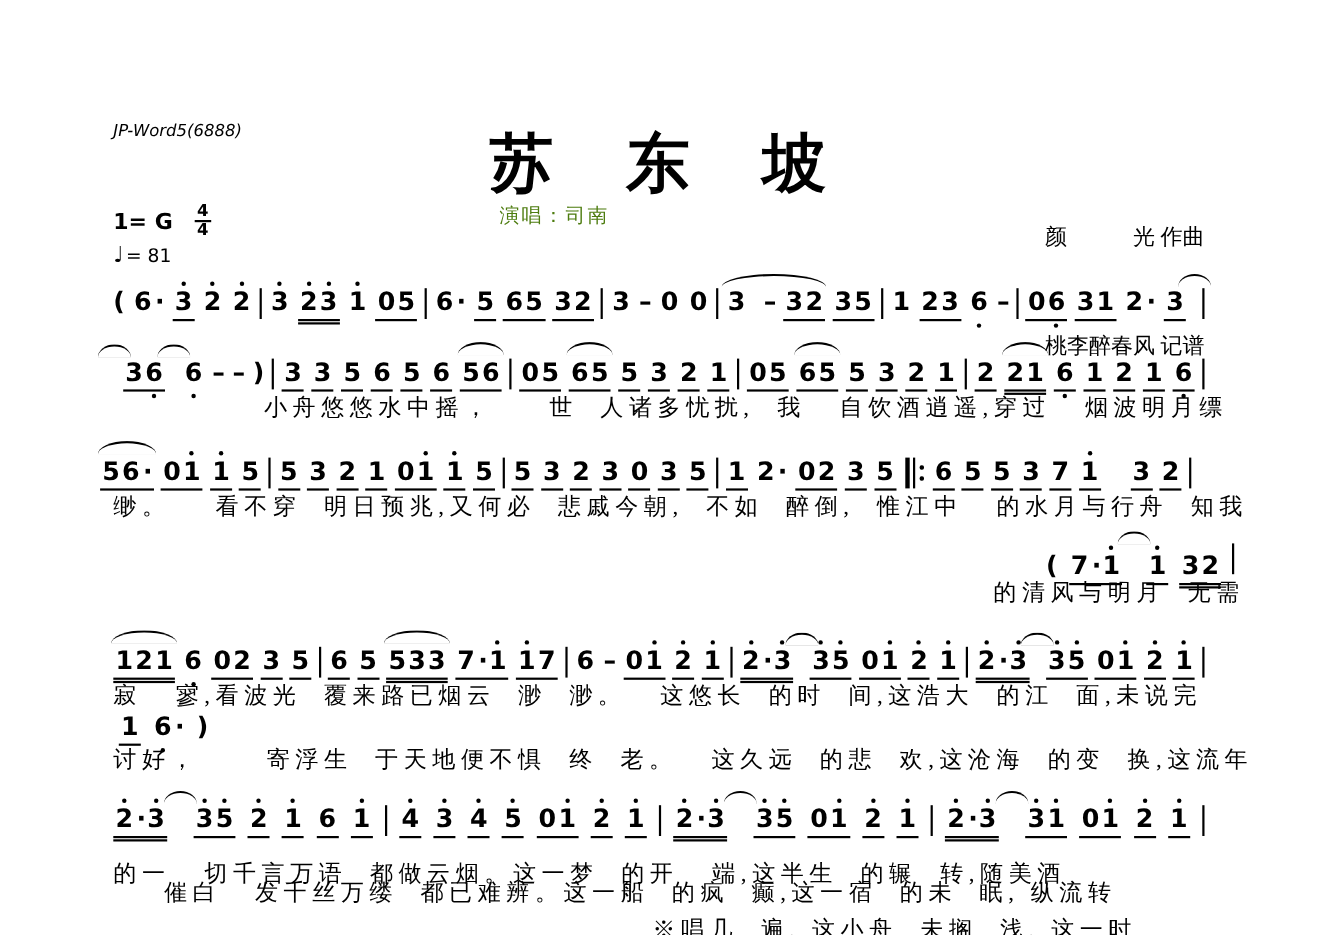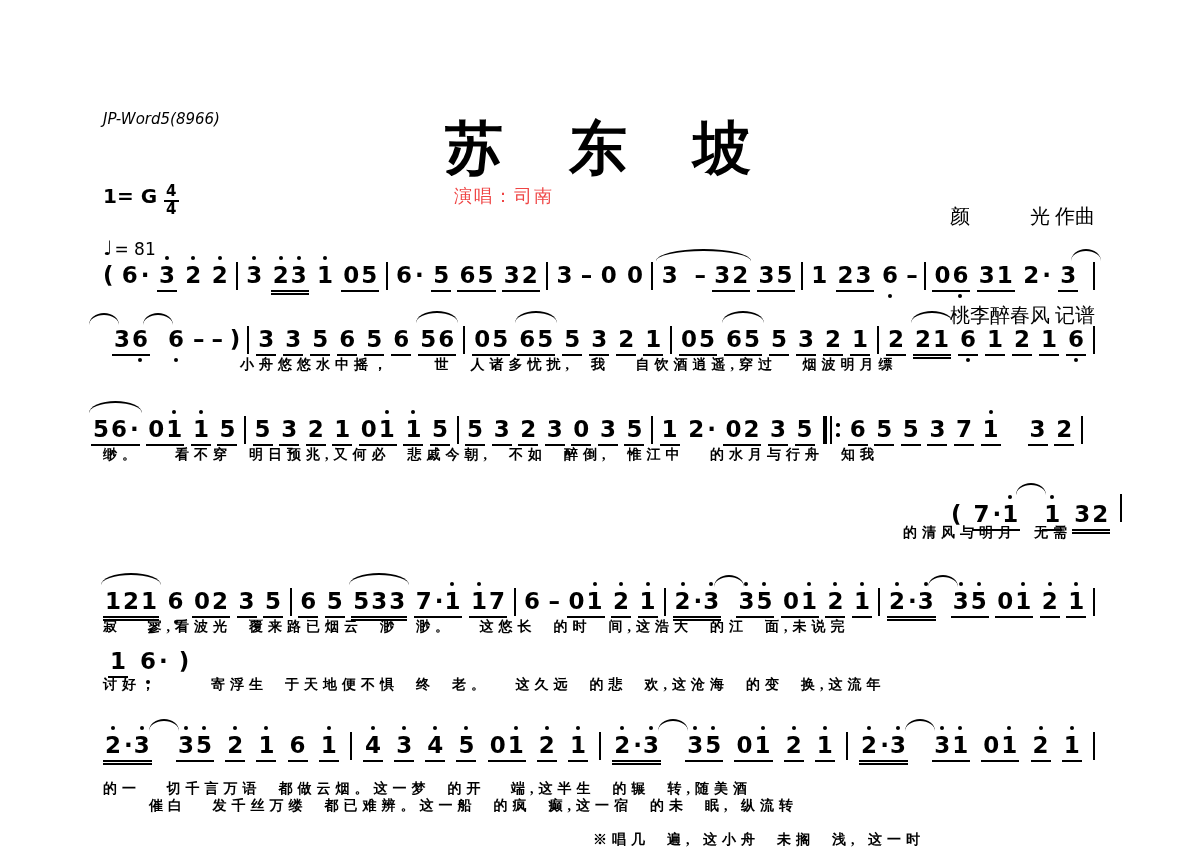--- a/index.html
+++ b/index.html
@@ -3,27 +3,27 @@
 <meta charset="utf-8">
 <style>
   html,body{margin:0;padding:0;}
   body{
     position:relative;width:1200px;height:850px;background:#ffffff;color:#000;
     overflow:hidden;font-family:"Liberation Serif",serif;
   }
   .abs{position:absolute;}
   #watermark{left:103px;top:110px;font-family:"DejaVu Sans",sans-serif;font-style:italic;font-size:15px;}
   #title{left:0;top:110px;width:1200px;text-align:center;font-size:58px;font-weight:bold;letter-spacing:4px;}
-  #singer{left:0;top:184px;width:1008px;text-align:center;font-size:18px;color:#ef4444;letter-spacing:2px;}
+  #singer{left:0;top:184px;width:1008px;text-align:center;font-size:18px;color:#4d7c0f;letter-spacing:2px;}
   #credits{right:105px;top:134px;text-align:right;font-size:20px;line-height:33px;white-space:pre;}
-  #keysig{left:103px;top:184px;display:flex;align-items:flex-start;gap:7px;
+  #keysig{left:103px;top:184px;display:flex;align-items:center;gap:20px;
           font-family:"DejaVu Sans",sans-serif;font-weight:bold;font-size:20px;}
   .frac{display:inline-flex;flex-direction:column;align-items:center;font-size:15px;line-height:1.05;font-weight:bold;}
   .frac .top{border-bottom:2px solid #000;padding:0 2px;}
-  #tempo{left:103px;top:219px;font-family:"DejaVu Sans",sans-serif;font-size:17px;margin-top:17px;}
+  #tempo{left:103px;top:219px;font-family:"DejaVu Sans",sans-serif;font-size:17px;}
   #tempo .tn{font-size:20px;margin-right:2px;}
 
   
   .mline{position:absolute;font-family:"DejaVu Sans",sans-serif;font-weight:bold;font-size:23px;white-space:nowrap;}
   .mline.stretch{display:flex;justify-content:space-between;align-items:flex-start;}
   .mline:not(.stretch)>*{margin:0 5px;}
   .nt{position:relative;display:inline-block;padding:0 1px 2px;}
   .nt.u1,.nt.u2{border-bottom:2px solid #000;}
   .nt.u2::after{content:"";position:absolute;left:0;right:0;bottom:-5px;border-bottom:2px solid #000;}
   .nt.arc::before{content:"";position:absolute;left:-2px;right:-2px;top:-15px;height:10px;
@@ -37,26 +37,26 @@
   .rep::before{content:"";position:absolute;left:2px;top:0;width:4px;height:28px;background:#000;}
   .rep::after{content:"";position:absolute;left:9px;top:0;width:2px;height:28px;background:#000;}
   .rep .rd{position:absolute;left:15px;top:7px;width:3.5px;height:3.5px;background:#000;border-radius:50%;box-shadow:0 10px 0 #000;}
   .par{display:inline-block;font-weight:bold;}
   .dash{display:inline-block;}
   .tie{position:relative;display:inline-block;width:2px;height:26px;}
   .tie::before{content:"";position:absolute;left:-14px;top:-13px;width:30px;height:10px;
     border-top:2px solid #000;border-radius:50% 50% 0 0/100% 100% 0 0;}
   .tie.wide::before{left:-30px;width:95px;}
   .spc{display:inline-block;width:14px;}
-  .lyric{position:absolute;font-size:14px;letter-spacing:5px;white-space:pre;font-weight:bold;}
+  .lyric{position:absolute;font-size:21px;letter-spacing:5px;white-space:pre;}
 </style>
 </head>
 <body>
 
-<div class="abs" id="watermark">JP-Word5(8966)</div>
+<div class="abs" id="watermark">JP-Word5(6888)</div>
 
 <div class="abs" id="title">苏　东　坡</div>
 
 <div class="abs" id="singer">演唱：司南</div>
 
 <div class="abs" id="credits">
   <div>颜　　　光 作曲</div>
   <div>桃李醉春风 记谱</div>
 </div>
 

